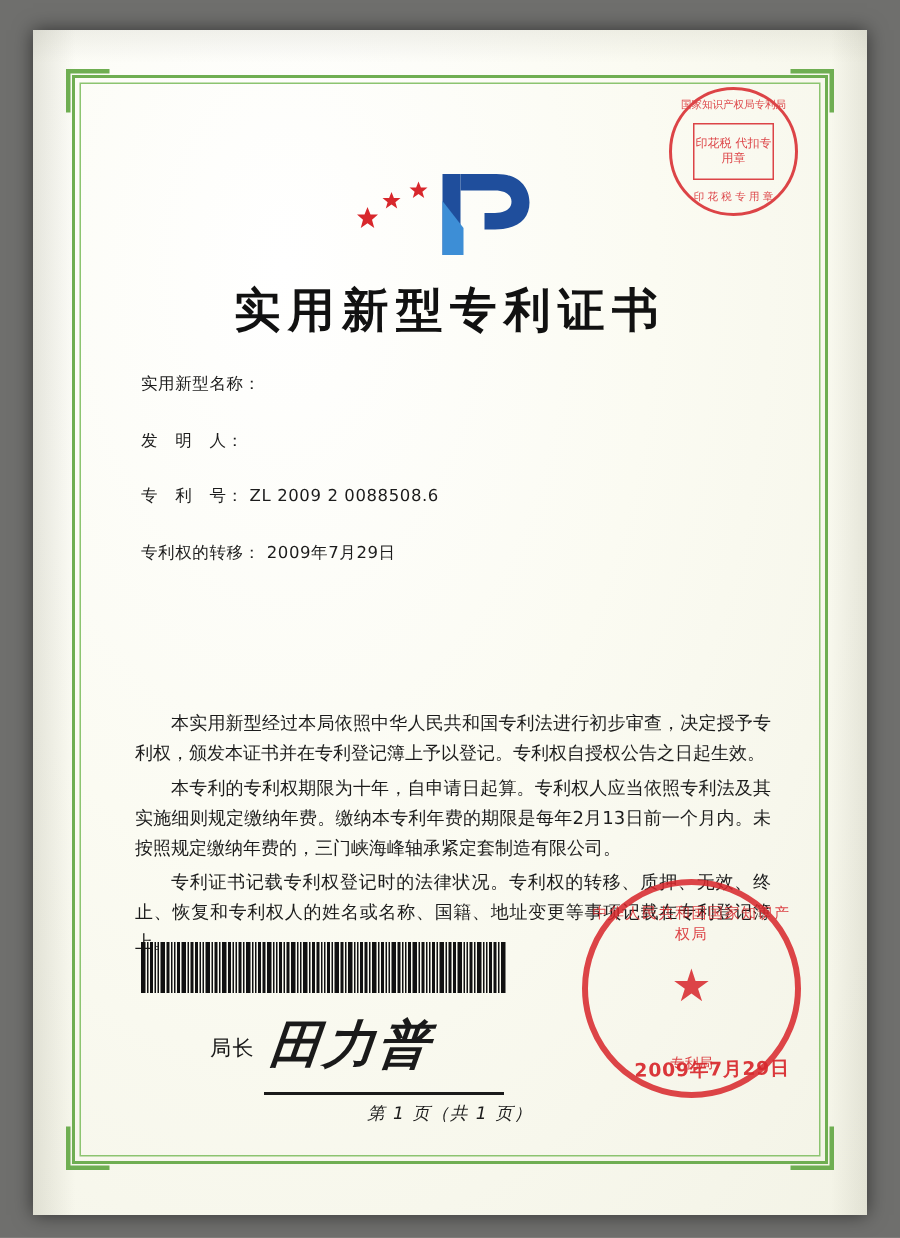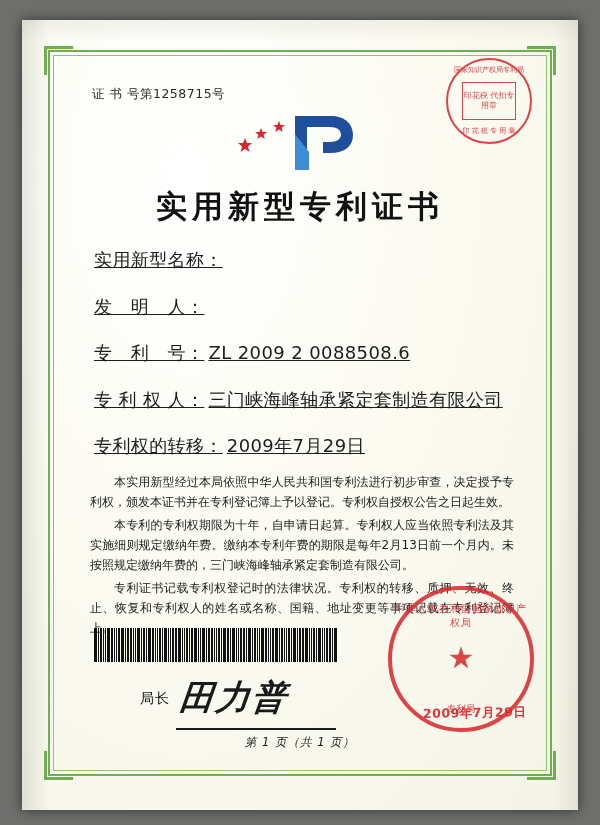--- a/index.html
+++ b/index.html
@@ -118,25 +118,24 @@
   
   .fields {
     position: absolute;
     top: 180px;
     left: 26px;
     right: 14px;
   }
   .row {
     display: flex;
     align-items: baseline;
-    font-size: 18px;
+    font-size: 11px;
     color: #1c1c1c;
     margin-bottom: 22.5px;
     letter-spacing: 0.4px;
-    text-decoration: underline;
   }
   .row .lbl {
     white-space: nowrap;
     flex: 0 0 auto;
   }
   .row .val {
     margin-left: 4px;
     flex: 1 1 auto;
   }
 
@@ -319,21 +318,20 @@
 
     <div class="border-outer"></div>
     <div class="border-inner"></div>
     <div class="corner tl"></div>
     <div class="corner tr"></div>
     <div class="corner bl"></div>
     <div class="corner br"></div>
 
     <div class="content">
 
-      <div class="cert-no">证 书 号第1258715号</div>
 
       <div class="logo-wrap">
         <svg width="130" height="70" viewBox="0 0 130 70" xmlns="http://www.w3.org/2000/svg">
 
           <g fill="#d8272c">
             <polygon points="10,30 12,35 17,35 13,38.5 14.5,44 10,40.8 5.5,44 7,38.5 3,35 8,35"></polygon>
             <polygon points="26,20 27.6,24 32,24 28.6,26.8 29.8,31 26,28.4 22.2,31 23.4,26.8 20,24 24.4,24"></polygon>
             <polygon points="44,13 45.6,17 50,17 46.6,19.8 47.8,24 44,21.4 40.2,24 41.4,19.8 38,17 42.4,17"></polygon>
           </g>
 
@@ -350,24 +348,20 @@
           <span class="lbl">实用新型名称：</span>
         </div>
         <div class="row">
           <span class="lbl">发　明　人：</span>
         </div>
         <div class="row">
           <span class="lbl">专　利　号：</span>
           <span class="val">ZL 2009 2 0088508.6</span>
         </div>
         <div class="row">
-          <span class="lbl">专 利 权 人：</span>
-          <span class="val">三门峡海峰轴承紧定套制造有限公司</span>
-        </div>
-        <div class="row">
           <span class="lbl">专利权的转移：</span>
           <span class="val">2009年7月29日</span>
         </div>
       </div>
 
       <div class="paras">
         <p>本实用新型经过本局依照中华人民共和国专利法进行初步审查，决定授予专利权，颁发本证书并在专利登记簿上予以登记。专利权自授权公告之日起生效。</p>
         <p>本专利的专利权期限为十年，自申请日起算。专利权人应当依照专利法及其实施细则规定缴纳年费。缴纳本专利年费的期限是每年2月13日前一个月内。未按照规定缴纳年费的，三门峡海峰轴承紧定套制造有限公司。</p>
         <p>专利证书记载专利权登记时的法律状况。专利权的转移、质押、无效、终止、恢复和专利权人的姓名或名称、国籍、地址变更等事项记载在专利登记簿上。</p>
       </div>

